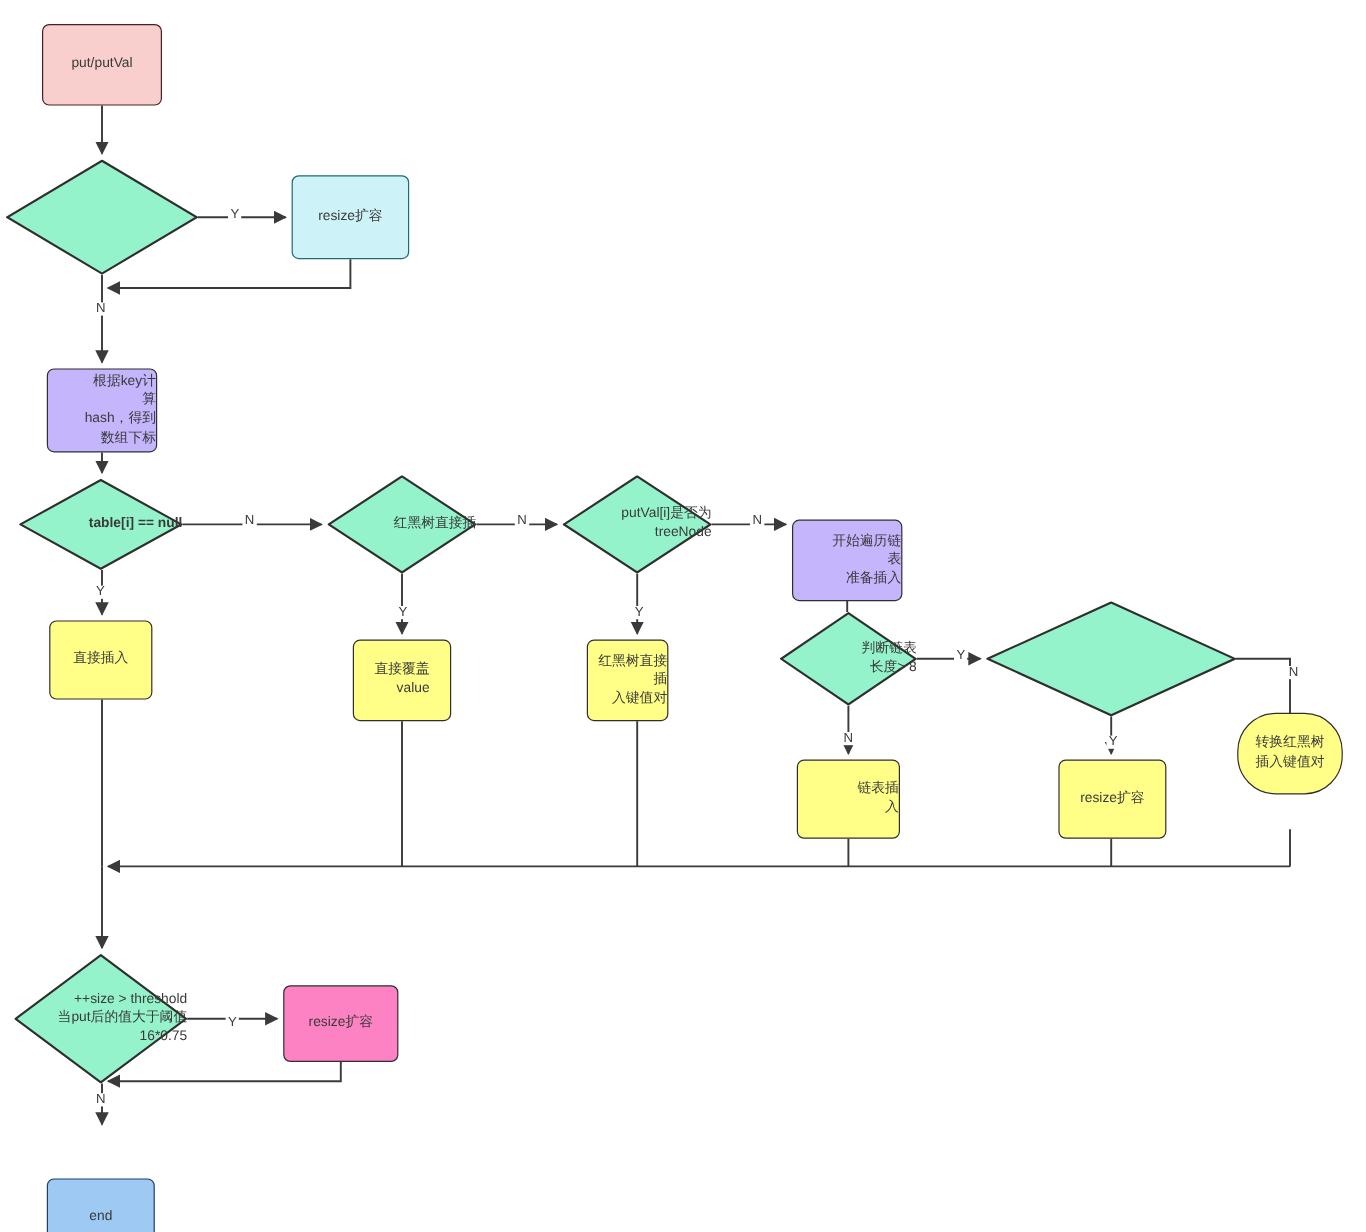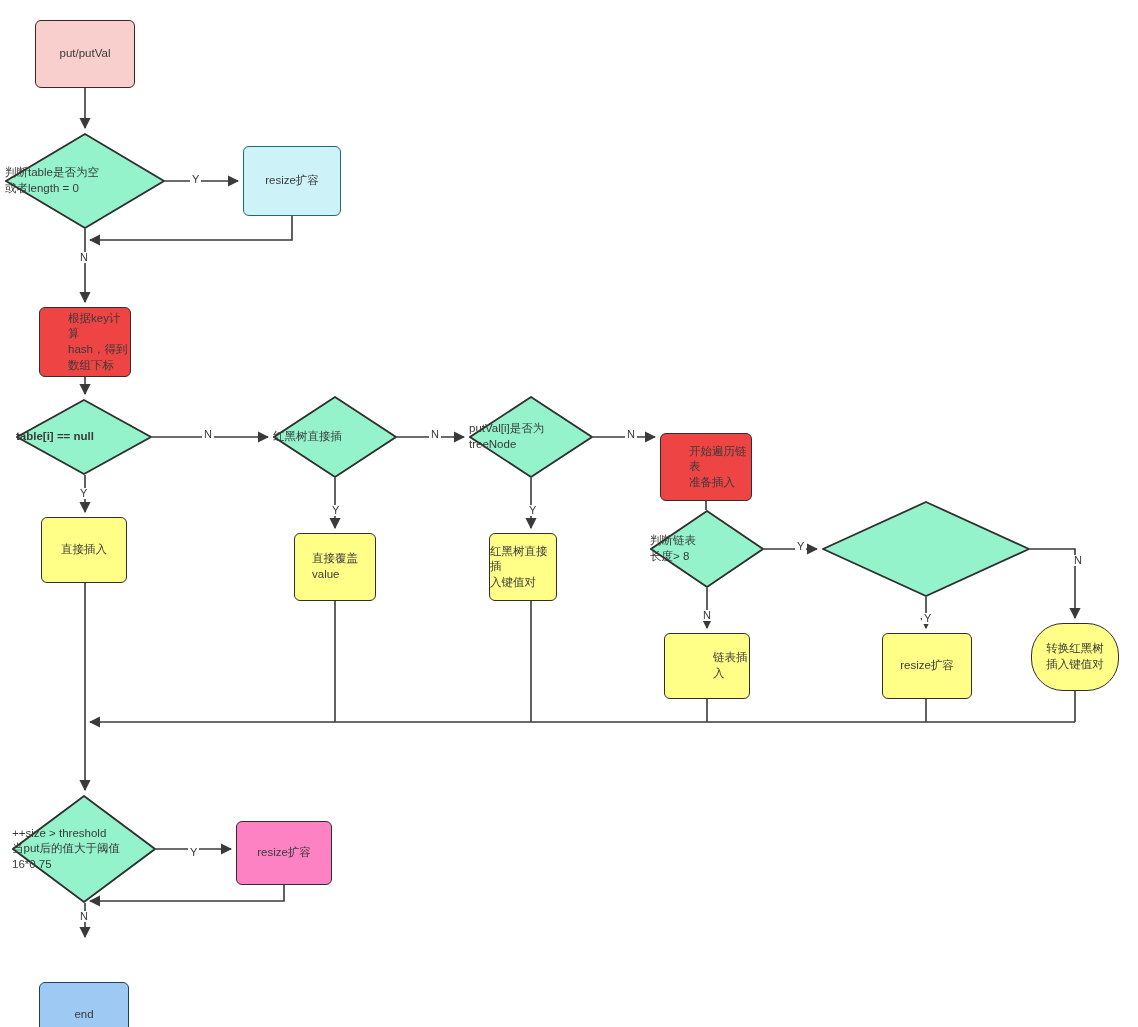--- a/index.html
+++ b/index.html
@@ -20,34 +20,34 @@
     left:0;top:0;
     width:1138px;height:1027px;
     pointer-events:none;
   }
   .node{
     position:absolute;
     box-sizing:border-box;
     display:flex;
     align-items:center;
     justify-content:center;
-    text-align:left;
+    text-align:right;
     color:#3a3a3a;
     font-size:11.5px;
     line-height:1.35;
     white-space:pre-line;
     z-index:3;
   }
   .box{
     border:1.6px solid #2f2f2f;
     border-radius:6px;
   }
   .box.pink-start{background:#f9cfce;border-color:#4d2020;}
   .box.cyan{background:#cdf3f8;border-color:#1f6b73;}
-  .box.orange{background:#ef4444;border-color:#2f2f2f;padding-left:28px;}
+  .box.orange{background:#c4b5fd;border-color:#2f2f2f;padding-left:28px;}
   .box.yellow{background:#ffff88;border-color:#2f2f2f;}
   .box.magenta{background:#fd82c3;border-color:#2f2f2f;}
   .box.blue-end{background:#9dc9f3;border-color:#1f3f66;}
 
   .diamond{
     background:transparent;
     border:none;
   }
   .diamond .dshape{
     position:absolute;
@@ -135,22 +135,21 @@
       <path d="M284,885 L284,901 L90,901" marker-end="url(#ah)"></path>
 
       <path d="M85,903 L85,937" marker-end="url(#ah)"></path>
     </g>
   </svg>
 
   <div id="nodes-layer">
       <div class="node box pink-start" style="left: 35px; top: 20px; width: 100px; height: 68px;"><span>put/putVal</span></div>
       <div class="node diamond " style="left: 5px; top: 133px; width: 160px; height: 96px;"><svg class="dshape" viewBox="0 0 160 96" preserveAspectRatio="none">
           <path d="M 80 1 L 159 48 L 80 95 L 1 48 Z" fill="#95f3cb" stroke="#2f2f2f" stroke-width="1.8"></path>
-        </svg><div class="dlabel">判断table是否为空
-或者length = 0</div></div>
+        </svg></div>
       <div class="node box cyan" style="left: 243px; top: 146px; width: 98px; height: 70px;"><span>resize扩容</span></div>
       <div class="node box orange" style="left: 39px; top: 307px; width: 92px; height: 70px;"><span>根据key计算
 hash，得到
 数组下标</span></div>
       <div class="node diamond bold" style="left: 16px; top: 399px; width: 136px; height: 76px;"><svg class="dshape" viewBox="0 0 136 76" preserveAspectRatio="none">
           <path d="M 68 1 L 135 38 L 68 75 L 1 38 Z" fill="#95f3cb" stroke="#2f2f2f" stroke-width="1.8"></path>
         </svg><div class="dlabel">table[i] == null</div></div>
       <div class="node box yellow" style="left: 41px; top: 517px; width: 86px; height: 66px;"><span>直接插入</span></div>
       <div class="node diamond " style="left: 273px; top: 396px; width: 124px; height: 82px;"><svg class="dshape" viewBox="0 0 124 82" preserveAspectRatio="none">
           <path d="M 62 1 L 123 41 L 62 81 L 1 41 Z" fill="#95f3cb" stroke="#2f2f2f" stroke-width="1.8"></path>
@@ -167,21 +166,21 @@
 准备插入</span></div>
       <div class="node diamond " style="left: 650px; top: 510px; width: 114px; height: 78px;"><svg class="dshape" viewBox="0 0 114 78" preserveAspectRatio="none">
           <path d="M 57 1 L 113 39 L 57 77 L 1 39 Z" fill="#95f3cb" stroke="#2f2f2f" stroke-width="1.8"></path>
         </svg><div class="dlabel">判断链表
 长度&gt; 8</div></div>
       <div class="node box yellow" style="left: 664px; top: 633px; width: 86px; height: 66px; padding-left: 48px;"><span>链表插入</span></div>
       <div class="node diamond " style="left: 822px; top: 501px; width: 208px; height: 96px;"><svg class="dshape" viewBox="0 0 208 96" preserveAspectRatio="none">
           <path d="M 104 1 L 207 48 L 104 95 L 1 48 Z" fill="#95f3cb" stroke="#2f2f2f" stroke-width="1.8"></path>
         </svg></div>
       <div class="node box yellow" style="left: 882px; top: 633px; width: 90px; height: 66px;"><span>resize扩容</span></div>
-      <div class="node box yellow" style="left: 1031px; top: 623px; width: 88px; height: 68px; border-radius: 32px;"><span>转换红黑树
+      <div class="node box yellow" style="left: 1031px; top: 594px; width: 88px; height: 68px; border-radius: 32px;"><span>转换红黑树
 插入键值对</span></div>
       <div class="node diamond " style="left: 12px; top: 795px; width: 144px; height: 108px;"><svg class="dshape" viewBox="0 0 144 108" preserveAspectRatio="none">
           <path d="M 72 1 L 143 54 L 72 107 L 1 54 Z" fill="#95f3cb" stroke="#2f2f2f" stroke-width="1.8"></path>
         </svg><div class="dlabel">++size &gt; threshold
 当put后的值大于阈值
 16*0.75</div></div>
       <div class="node box magenta" style="left: 236px; top: 821px; width: 96px; height: 64px;"><span>resize扩容</span></div>
       <div class="node box blue-end" style="left: 39px; top: 942px; width: 90px; height: 66px; margin-top: 40px;"><span>end</span></div>
     </div>
   <div id="labels-layer">

